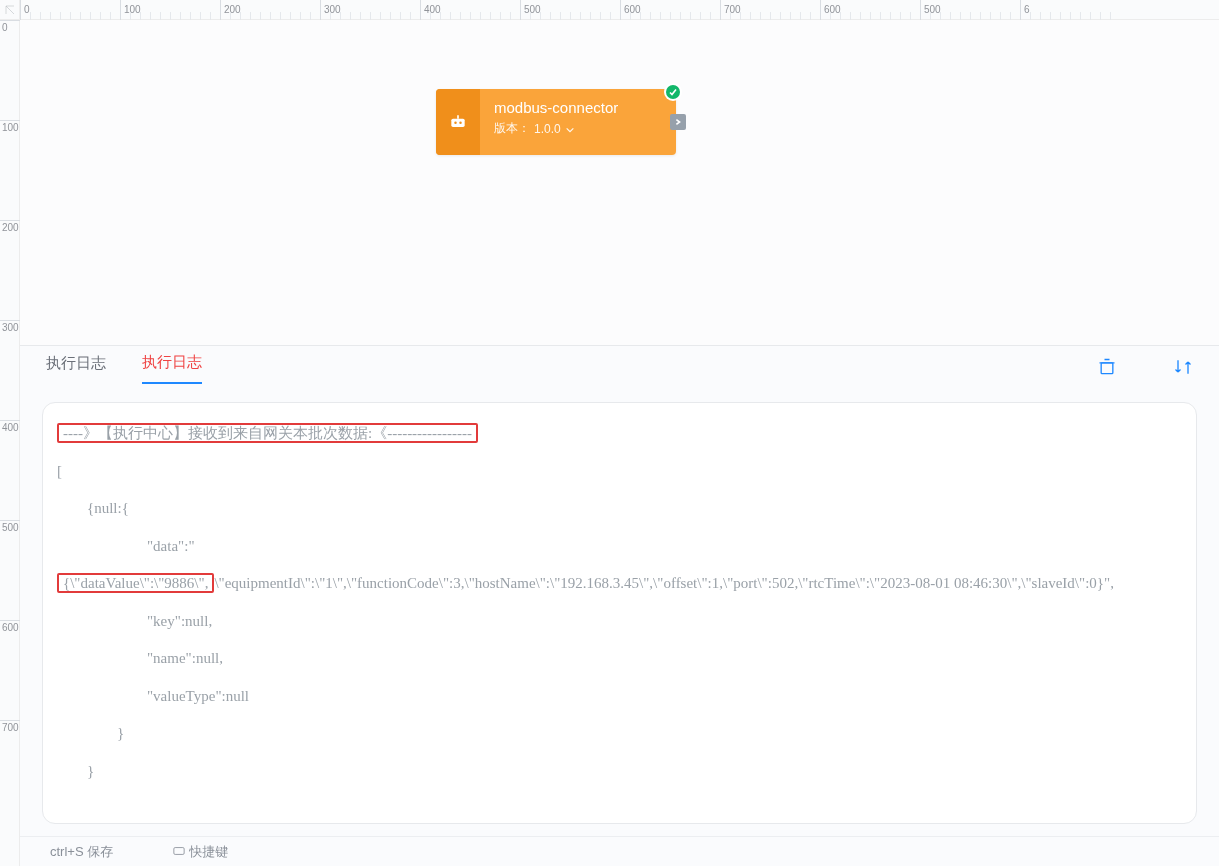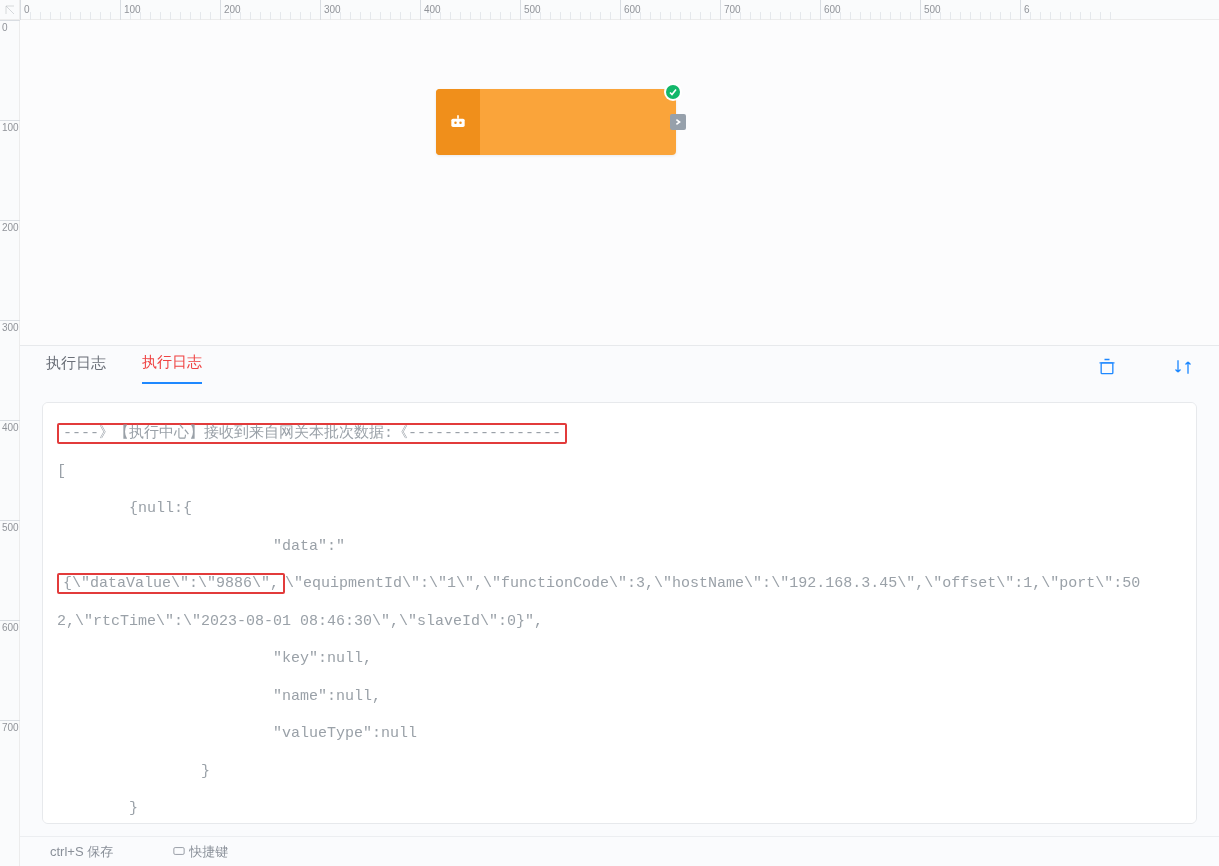--- a/index.html
+++ b/index.html
@@ -115,24 +115,24 @@
     gap: 36px; color: #6b7079; font-size: 15px;
   }
   .tabs .tab { cursor: pointer; padding-bottom: 10px; }
   .tabs .tab.active { color: #ef4444; border-bottom: 2px solid #1e88ff; }
   .tabs .spacer { flex: 1; }
   .tabs .tool { color: #1e88ff; cursor: pointer; }
   .tabs .tool svg { width: 20px; height: 20px; stroke: #1e88ff; fill: none; stroke-width: 1.6; }
 
   .log-box {
     margin: 12px 22px 12px 22px; flex: 1; overflow: auto;
-    background: #fff; border: 1px solid #e7e9ec; border-radius: 6px;
+    background: #fff; border: 1px solid #e7e9ec; border-radius: 13px;
     padding: 12px 14px;
     color: #9aa1a8; font-size: 15px; line-height: 2.5;
-    font-family: Liberation Mono, monospace;
+    font-family: Liberation Serif, serif;
     white-space: pre-wrap; word-break: break-all;
   }
   .hl { border: 2px solid #e23b3b; border-radius: 2px; padding: 0 4px; display: inline; }
 
   
   .statusbar {
     position: absolute; left: 20px; right: 0; bottom: 0; height: 30px;
     background: #fafbfd; border-top: 1px solid #eceef1;
     display: flex; align-items: center; gap: 60px;
     padding: 0 30px; color: #8a9099; font-size: 13px;
@@ -314,20 +314,30 @@
 
   <div class="node">
     <div class="icon-box">
       <svg viewBox="0 0 24 24">
           <rect x="4" y="8" width="16" height="10" rx="2"></rect>
           <circle cx="9" cy="13" r="1.5" fill="#f08f1b"></circle>
           <circle cx="15" cy="13" r="1.5" fill="#f08f1b"></circle>
           <path d="M12 4v4" stroke="#fff" stroke-width="2"></path>
         </svg>
     </div>
+    <div class="body">
+      <div class="title">modbus-connector</div>
+      <div class="sub">
+        <span>版本：</span>
+        <span>1.0.0</span>
+        <span class="chevron"><svg viewBox="0 0 12 12">
+              <path d="M2 4l4 4 4-4"></path>
+            </svg></span>
+      </div>
+    </div>
     <div class="status">
       <svg viewBox="0 0 16 16">
           <circle cx="8" cy="8" r="7" fill="#12b76a"></circle>
           <path d="M5 8.5l2 2 4-5" stroke="#fff" stroke-width="1.6" fill="none"></path>
         </svg>
     </div>
     <div class="port">
       <svg viewBox="0 0 10 10">
           <path d="M3 2l4 3-4 3"></path>
         </svg>

